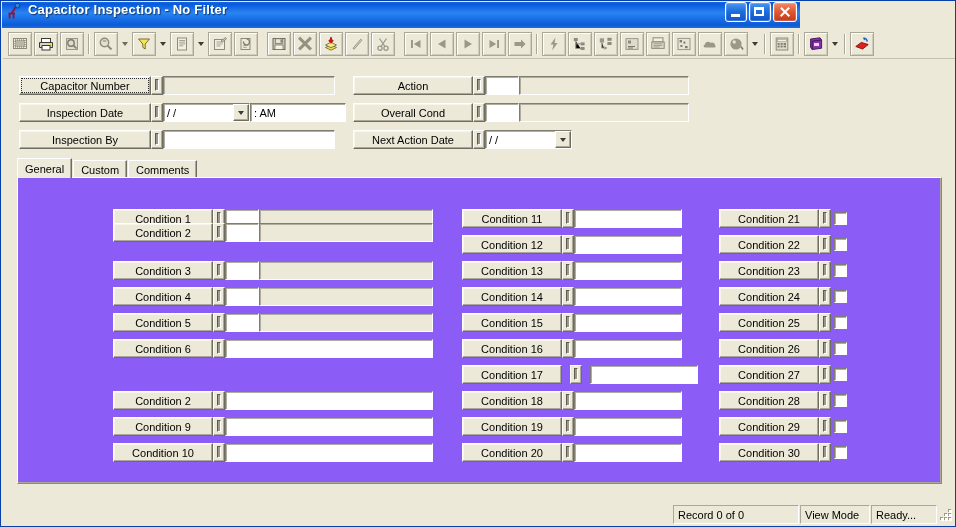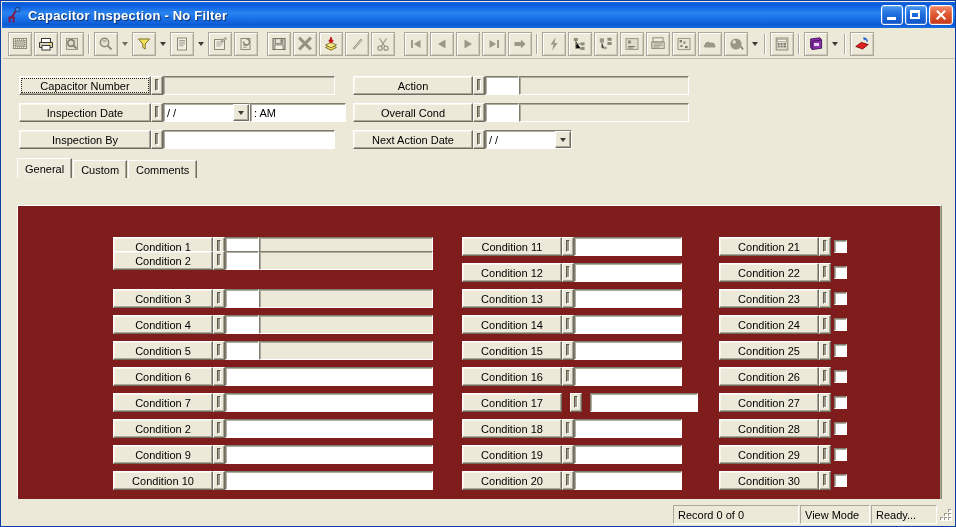--- a/index.html
+++ b/index.html
@@ -19,26 +19,25 @@
     overflow: hidden;
     box-sizing: border-box;
     background: #ece9d8;
     border: 1px solid #0b3fa8;
   }
 
   
   .titlebar {
     position: absolute;
     left: 1px; top: 1px;
-    width: 954px; height: 26px;
+    width: 798px; height: 26px;
     background: linear-gradient(to bottom,
         #1567e0 0%, #0a59d8 8%, #0e63e4 16%,
         #2a84f0 42%, #1f78ec 55%, #0c5ad6 88%, #1b6fe0 100%);
     display: flex;
-    align-items: center;
     box-sizing: border-box;
   }
   .title-ico {
     width: 18px; height: 18px;
     margin-left: 4px; margin-right: 4px;
     position: relative;
     flex: 0 0 auto;
   }
   .title-text {
     color: #ffffff;
@@ -253,27 +252,26 @@
   .tab.active {
     height: 20px;
     background: #eeebdc;
     font-weight: normal;
     z-index: 3;
   }
   .tabpage {
     position: absolute;
     left: 14px; top: 117px;
     width: 925px; height: 307px;
-    background: #7f1d1d;
+    background: #8b5cf6;
     border: 1px solid #ffffff;
     border-right-color: #8a8878;
     border-bottom-color: #8a8878;
     box-shadow: inset -1px -1px 0 #aca899;
     box-sizing: border-box;
-    margin-top: 28px;
   }
 
   
   .cond-row { position: absolute; display: flex; align-items: center; }
 
   
   .statusbar {
     position: absolute;
     left: 2px; top: 498px;
     width: 952px; height: 27px;
@@ -667,25 +665,20 @@
       </div>
       <div class="cond-row" style="left:95px; top:135px;">
         <div class="fld-btn" style="width:100px">Condition 5</div>
         <div class="spinner"></div>
         <div class="tin" style="width:34px"></div>
         <div class="tin ro" style="width:174px"></div>
       </div>
 
       <div class="cond-row" style="left:95px; top:161px;">
         <div class="fld-btn" style="width:100px">Condition 6</div>
-        <div class="spinner"></div>
-        <div class="tin" style="width:208px"></div>
-      </div>
-      <div class="cond-row" style="left:95px; top:187px;">
-        <div class="fld-btn" style="width:100px">Condition 7</div>
         <div class="spinner"></div>
         <div class="tin" style="width:208px"></div>
       </div>
       <div class="cond-row" style="left:95px; top:213px;">
         <div class="fld-btn" style="width:100px">Condition 2</div>
         <div class="spinner"></div>
         <div class="tin" style="width:208px"></div>
       </div>
       <div class="cond-row" style="left:95px; top:239px;">
         <div class="fld-btn" style="width:100px">Condition 9</div>

